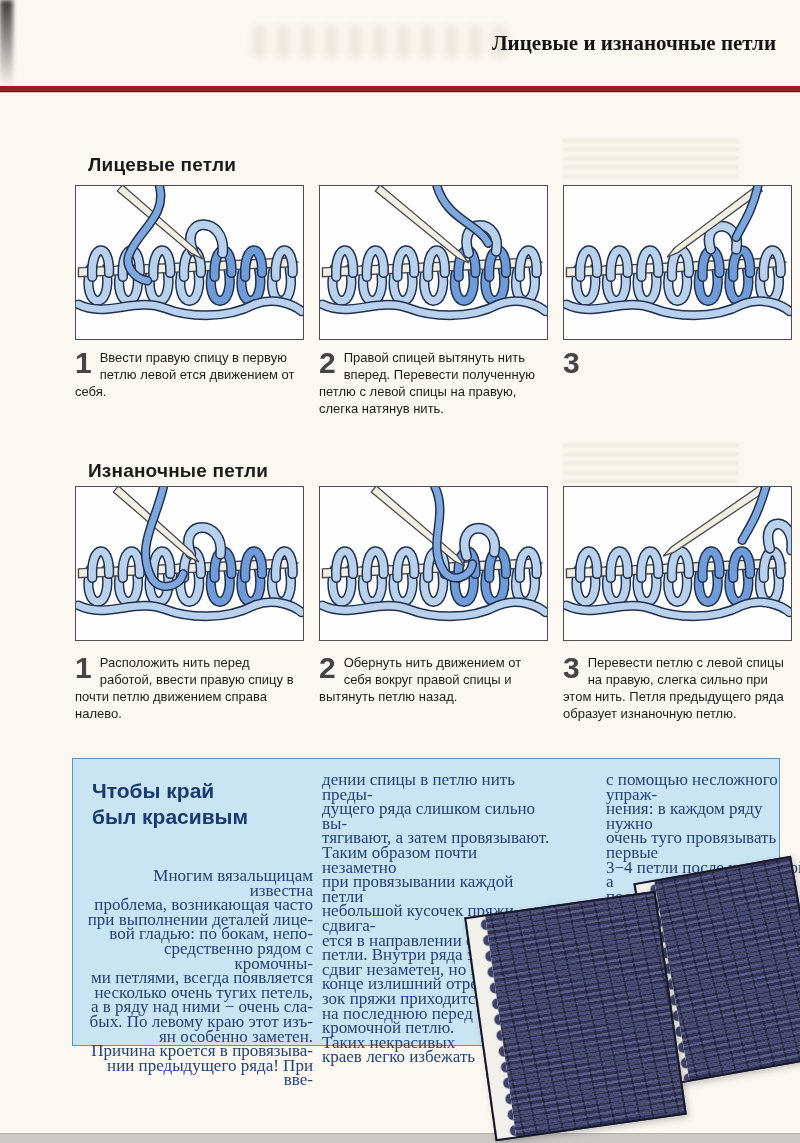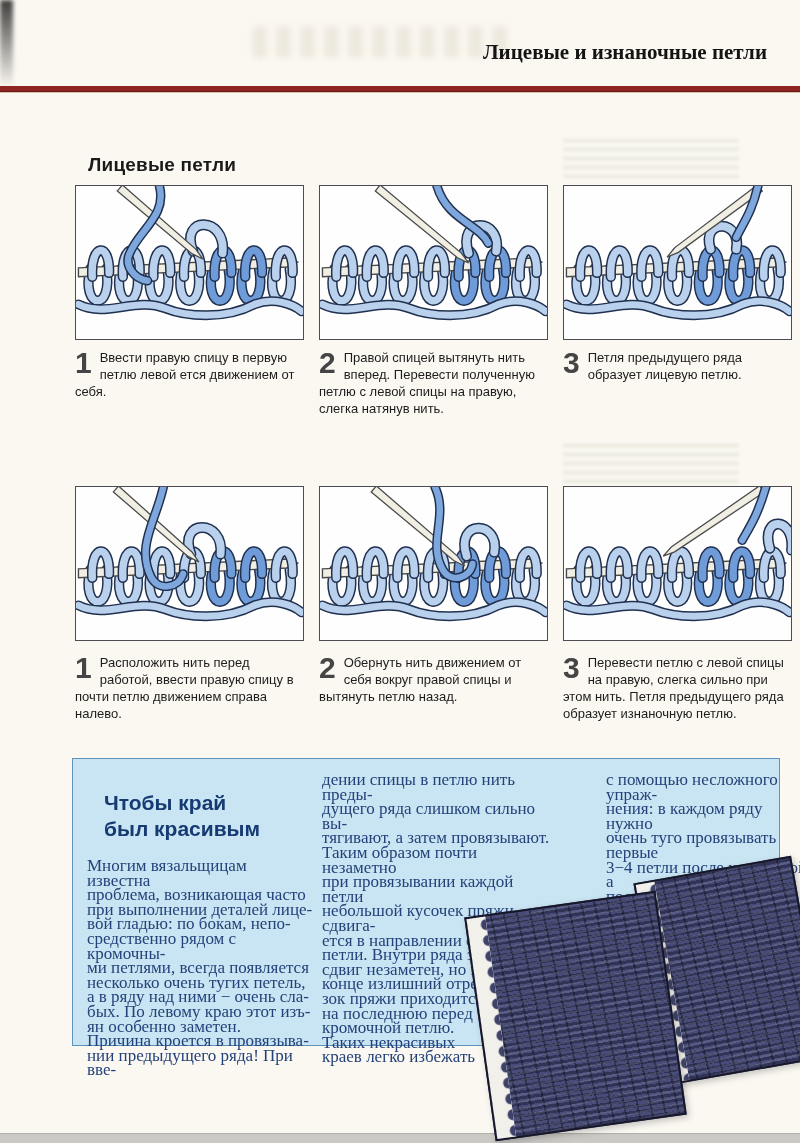--- a/index.html
+++ b/index.html
@@ -29,21 +29,21 @@
     filter:blur(3px);opacity:.30;border-radius:4px;}
   .ghost-box{position:absolute;width:176px;height:40px;
     background:repeating-linear-gradient(0deg,rgba(150,160,120,.30) 0 3px,rgba(225,228,205,.20) 3px 9px);
     filter:blur(1.5px);opacity:.55;}
   .ghost-box.g1{left:563px;top:138px;}
   .ghost-box.g2{left:563px;top:443px;}
   .bottom-strip{position:absolute;left:0;bottom:0;width:800px;height:9px;
     background:#cbc9c5;border-top:1px solid #b2b0ac;}
 
   .page-title{
-    position:absolute;top:28px;right:21px;margin:12px;
+    position:absolute;top:28px;right:21px;margin:3px;
     font-family:"Liberation Serif",serif;font-weight:bold;font-size:21px;color:#141414;
   }
   .rule{position:absolute;left:0;top:86px;width:800px;height:5px;
     background:var(--accent-rule);border-bottom:1px solid #6c1717;box-shadow:0 1px 0 rgba(160,120,60,.4);}
 
   .sec-heading{position:absolute;left:75px;margin:13px;font-size:19px;font-weight:bold;color:#1a1a1a;letter-spacing:.2px;}
   #h-sec1{top:141px;}
   #h-sec2{top:447px;}
 
   .panel-row,.step-row{position:absolute;left:75px;width:717px;display:grid;
@@ -53,25 +53,25 @@
   #steps1{top:349px;}
   #steps2{top:654px;}
   .panel{width:229px;height:155px;background:#fefefe;border:1.5px solid #4c4c54;box-sizing:border-box;overflow:hidden;}
   .panel svg{display:block;width:100%;height:100%;}
 
   .step{font-size:13px;line-height:17px;color:#1d1d1d;}
   .step-num{float:left;font-size:30px;line-height:26px;font-weight:bold;color:#454545;margin:1px 8px 2px 0;}
 
   .tipbox{position:absolute;left:72px;top:758px;width:708px;height:288px;box-sizing:border-box;
     background:var(--box-bg);border:1px solid var(--box-border);}
-  .tip-title{position:absolute;left:14px;top:14px;margin:17px;
+  .tip-title{position:absolute;left:14px;top:14px;margin:5px;
     font-size:21px;line-height:26px;font-weight:bold;color:var(--box-title);}
   .tip-col{position:absolute;font-family:"Liberation Serif",serif;
     font-size:17px;line-height:14.6px;color:var(--box-text);white-space:pre-line;}
-  .tip-col.c1{left:14px;top:100px;width:226px;}
+  .tip-col.c1{left:14px;top:110px;width:226px;text-align:right;}
   .tip-col.c2{left:249px;top:14px;width:232px;}
   .tip-col.c3{left:520px;top:14px;width:206px;margin-left:13px;}
 
   .knit-photo{position:absolute;border:2px solid #17172a;box-sizing:border-box;
     background:
       repeating-linear-gradient(176deg,rgba(255,255,255,.10) 0 2px,rgba(0,0,0,0) 2px 7px),
       repeating-linear-gradient(86deg,rgba(0,0,0,.30) 0 2px,rgba(0,0,0,0) 2px 13px),
       repeating-linear-gradient(0deg,rgba(28,30,58,.40) 0 3px,rgba(96,101,150,.30) 3px 6px),
       var(--photo-navy);
     box-shadow:2px 3px 6px rgba(40,40,40,.25);}
@@ -224,24 +224,25 @@
   </div>
 
   <div class="step-row" id="steps1">
     <div class="step">
       <span class="step-num">1</span><span>Ввести правую спицу в первую петлю левой ется движением от себя.</span>
     </div>
     <div class="step">
       <span class="step-num">2</span><span>Правой спицей вытянуть нить вперед. Перевести полученную петлю с левой спицы на правую, слегка натянув нить.</span>
     </div>
     <div class="step">
-      <span class="step-num">3</span><span>Петля предыдущего ряда образует лицевую петлю.</span>
-    </div>
-  </div>
-
+      <span class="step-num">3</span>
+    </div>
+  </div>
+
+  <h2 class="sec-heading" id="h-sec2">Изнаночные петли</h2>
 
   <div class="panel-row" id="panels2">
     <div class="panel">
         <svg class="knit" viewBox="0 0 229 155">
           <rect x="0" y="0" width="229" height="155" fill="#fefefe"></rect>
           <path d="M14,84 C 4,126 38,128 30,84" fill="none" stroke="#20304f" stroke-width="10.5" stroke-linecap="round"></path>
           <path d="M14,84 C 4,126 38,128 30,84" fill="none" stroke="#b9d1ec" stroke-width="7.5" stroke-linecap="round"></path>
           <path d="M45,84 C 35,126 69,128 61,84" fill="none" stroke="#20304f" stroke-width="10.5" stroke-linecap="round"></path>
           <path d="M45,84 C 35,126 69,128 61,84" fill="none" stroke="#b9d1ec" stroke-width="7.5" stroke-linecap="round"></path>
           <path d="M76,84 C 66,126 100,128 92,84" fill="none" stroke="#20304f" stroke-width="10.5" stroke-linecap="round"></path>

